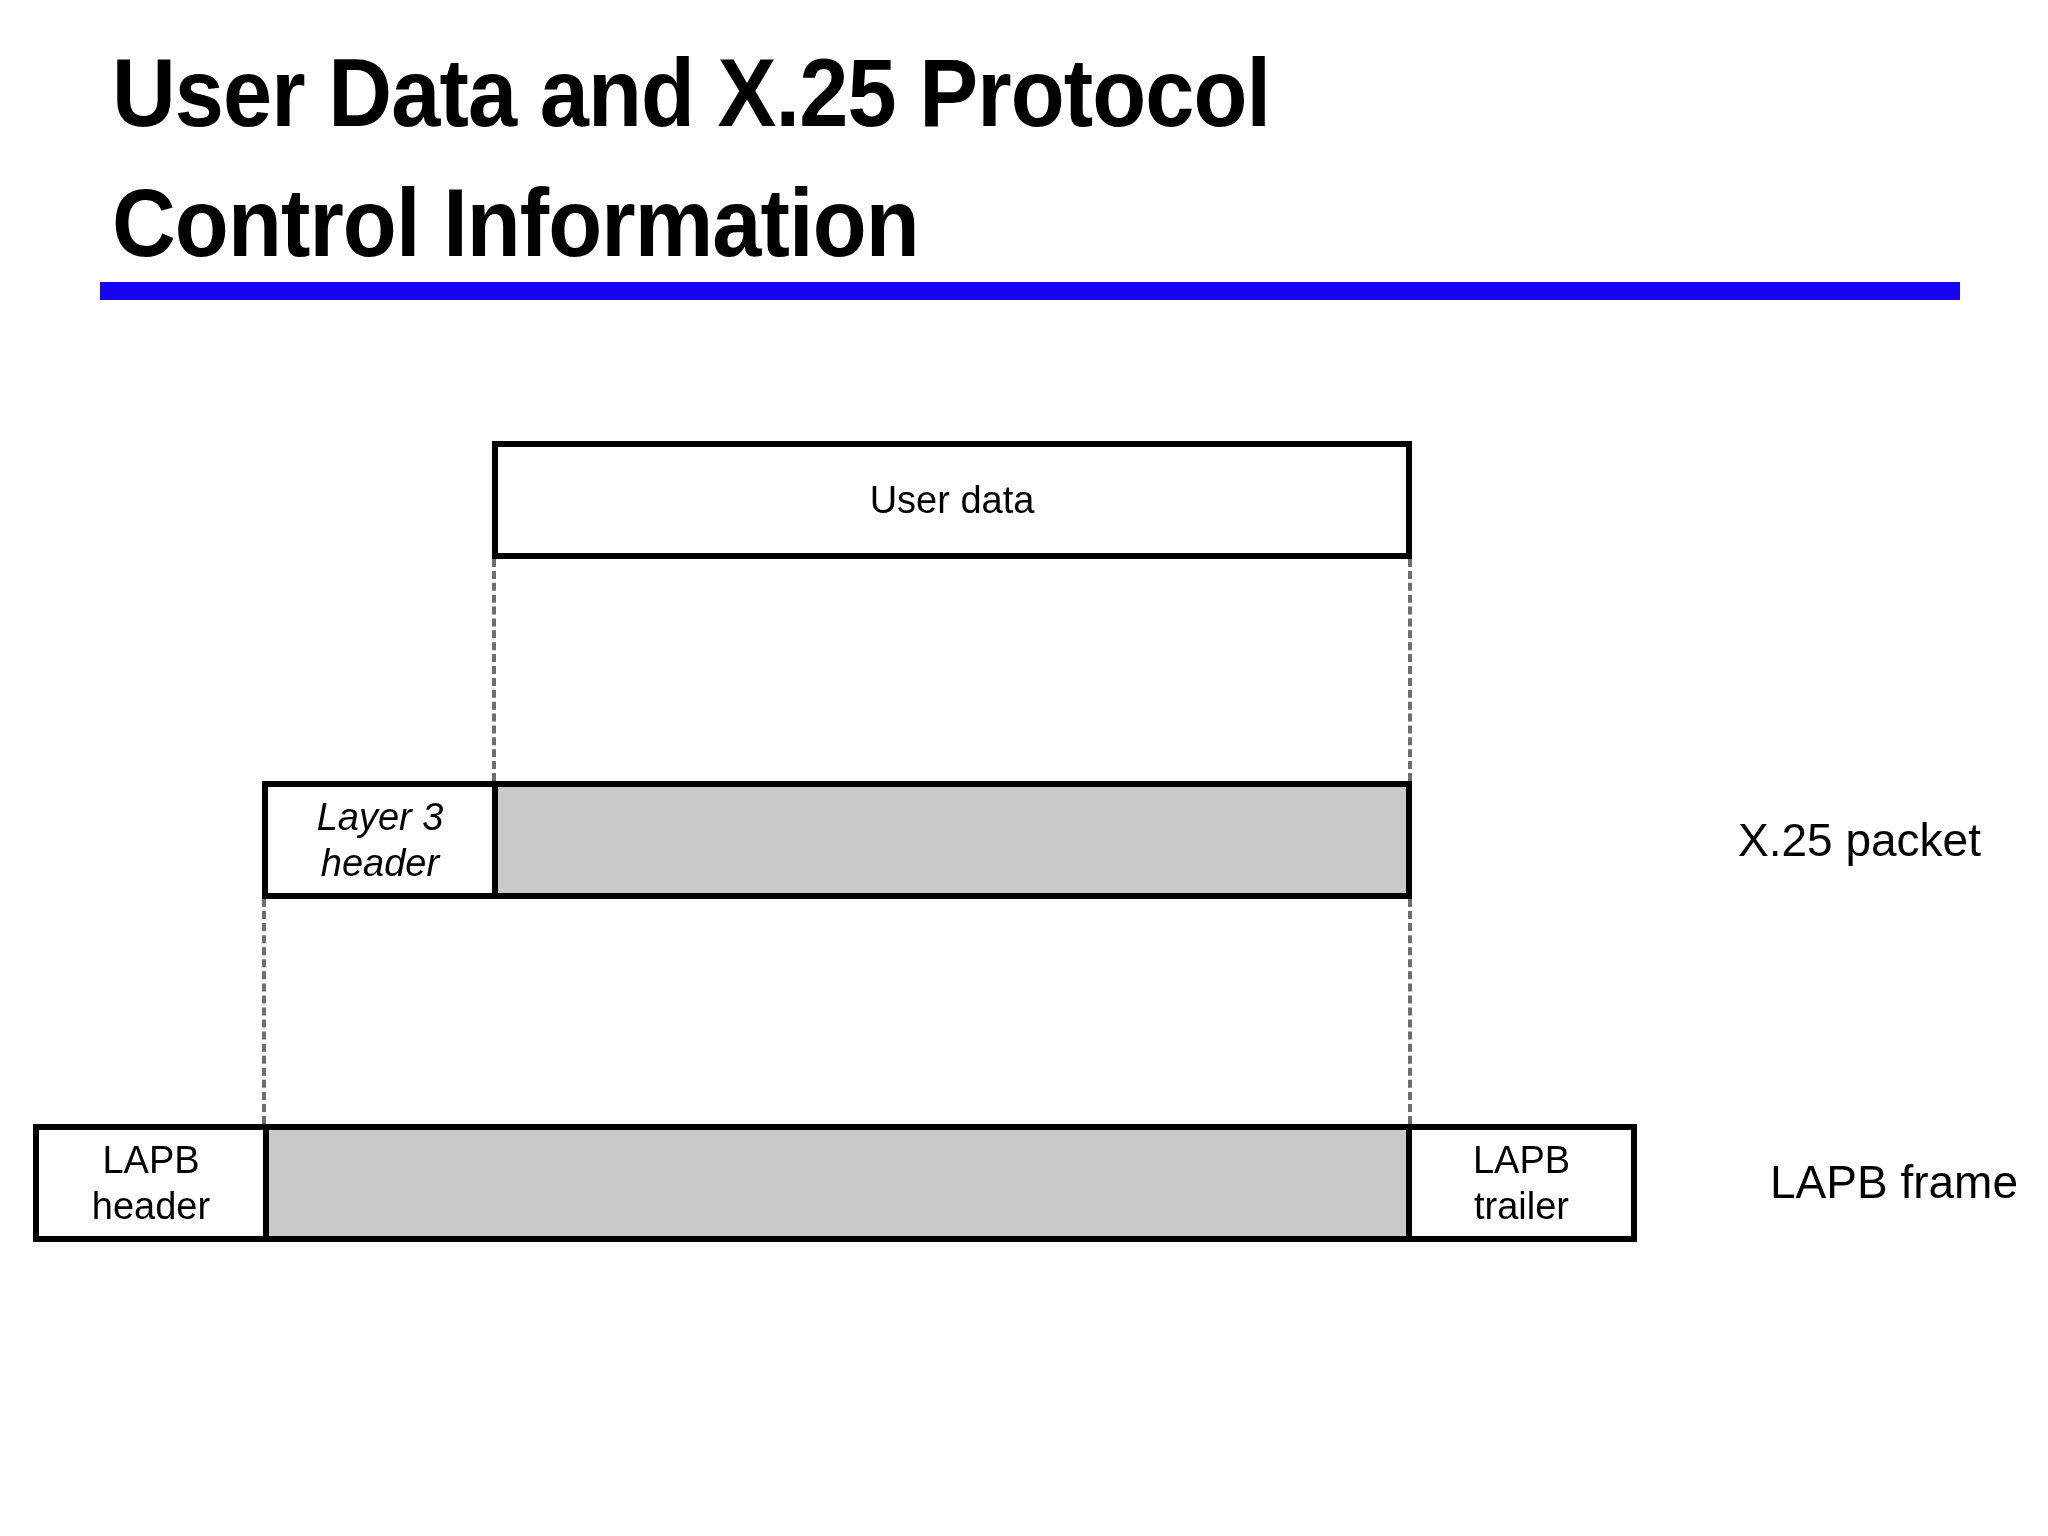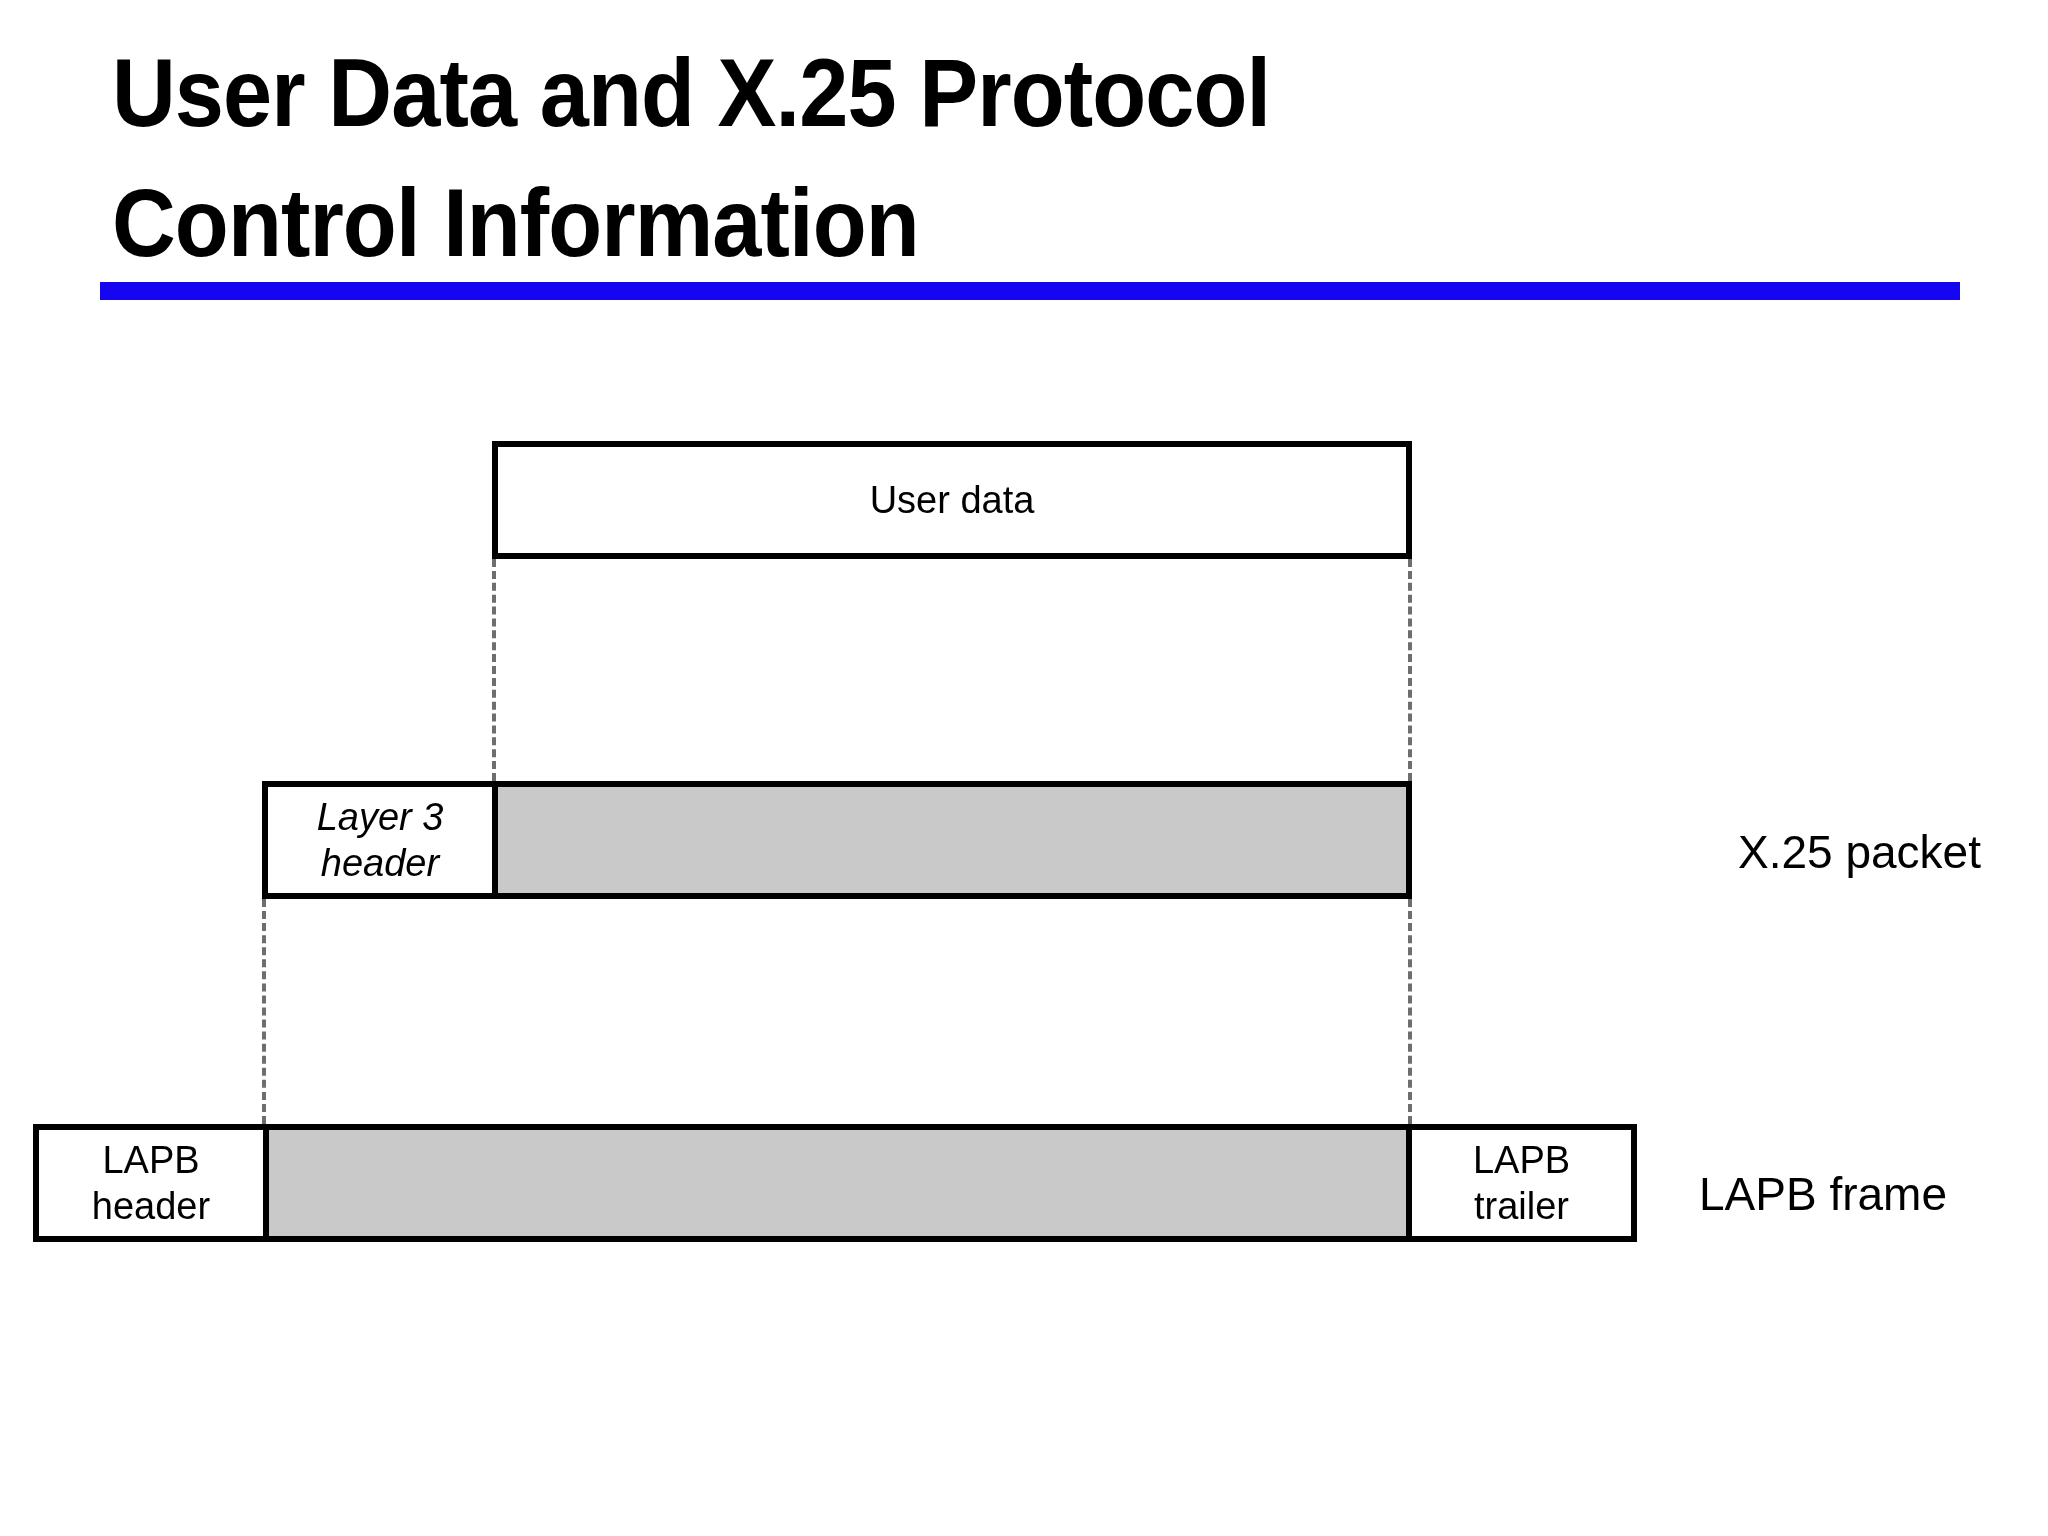--- a/index.html
+++ b/index.html
@@ -77,21 +77,20 @@
     width: 6px;
     background: #000000;
   }
 
   .side-label {
     position: absolute;
     font-size: 46px;
     line-height: 56px;
     color: #000000;
     white-space: nowrap;
-    margin-top: 12px;
   }
 
   .dash-line {
     position: absolute;
     width: 0;
     border-left: 4px dashed #6e6e6e;
   }
 </style>
 </head>
 <body>
@@ -136,15 +135,15 @@
 
   <div class="pdu-cell" style="left:1412px; top:1130px; width:219px; height:106px;">
     <span style="white-space:pre-line;">LAPB
 trailer</span>
   </div>
 
   <div class="divider" style="left:263px; top:1124px; height:118px;"></div>
 
   <div class="divider" style="left:1406px; top:1124px; height:118px;"></div>
 
-  <div class="side-label" style="left:1699px; top:1154px;">LAPB frame</div>
+  <div class="side-label" style="left:1770px; top:1154px;">LAPB frame</div>
 
 </div>
 
 </body></html>

